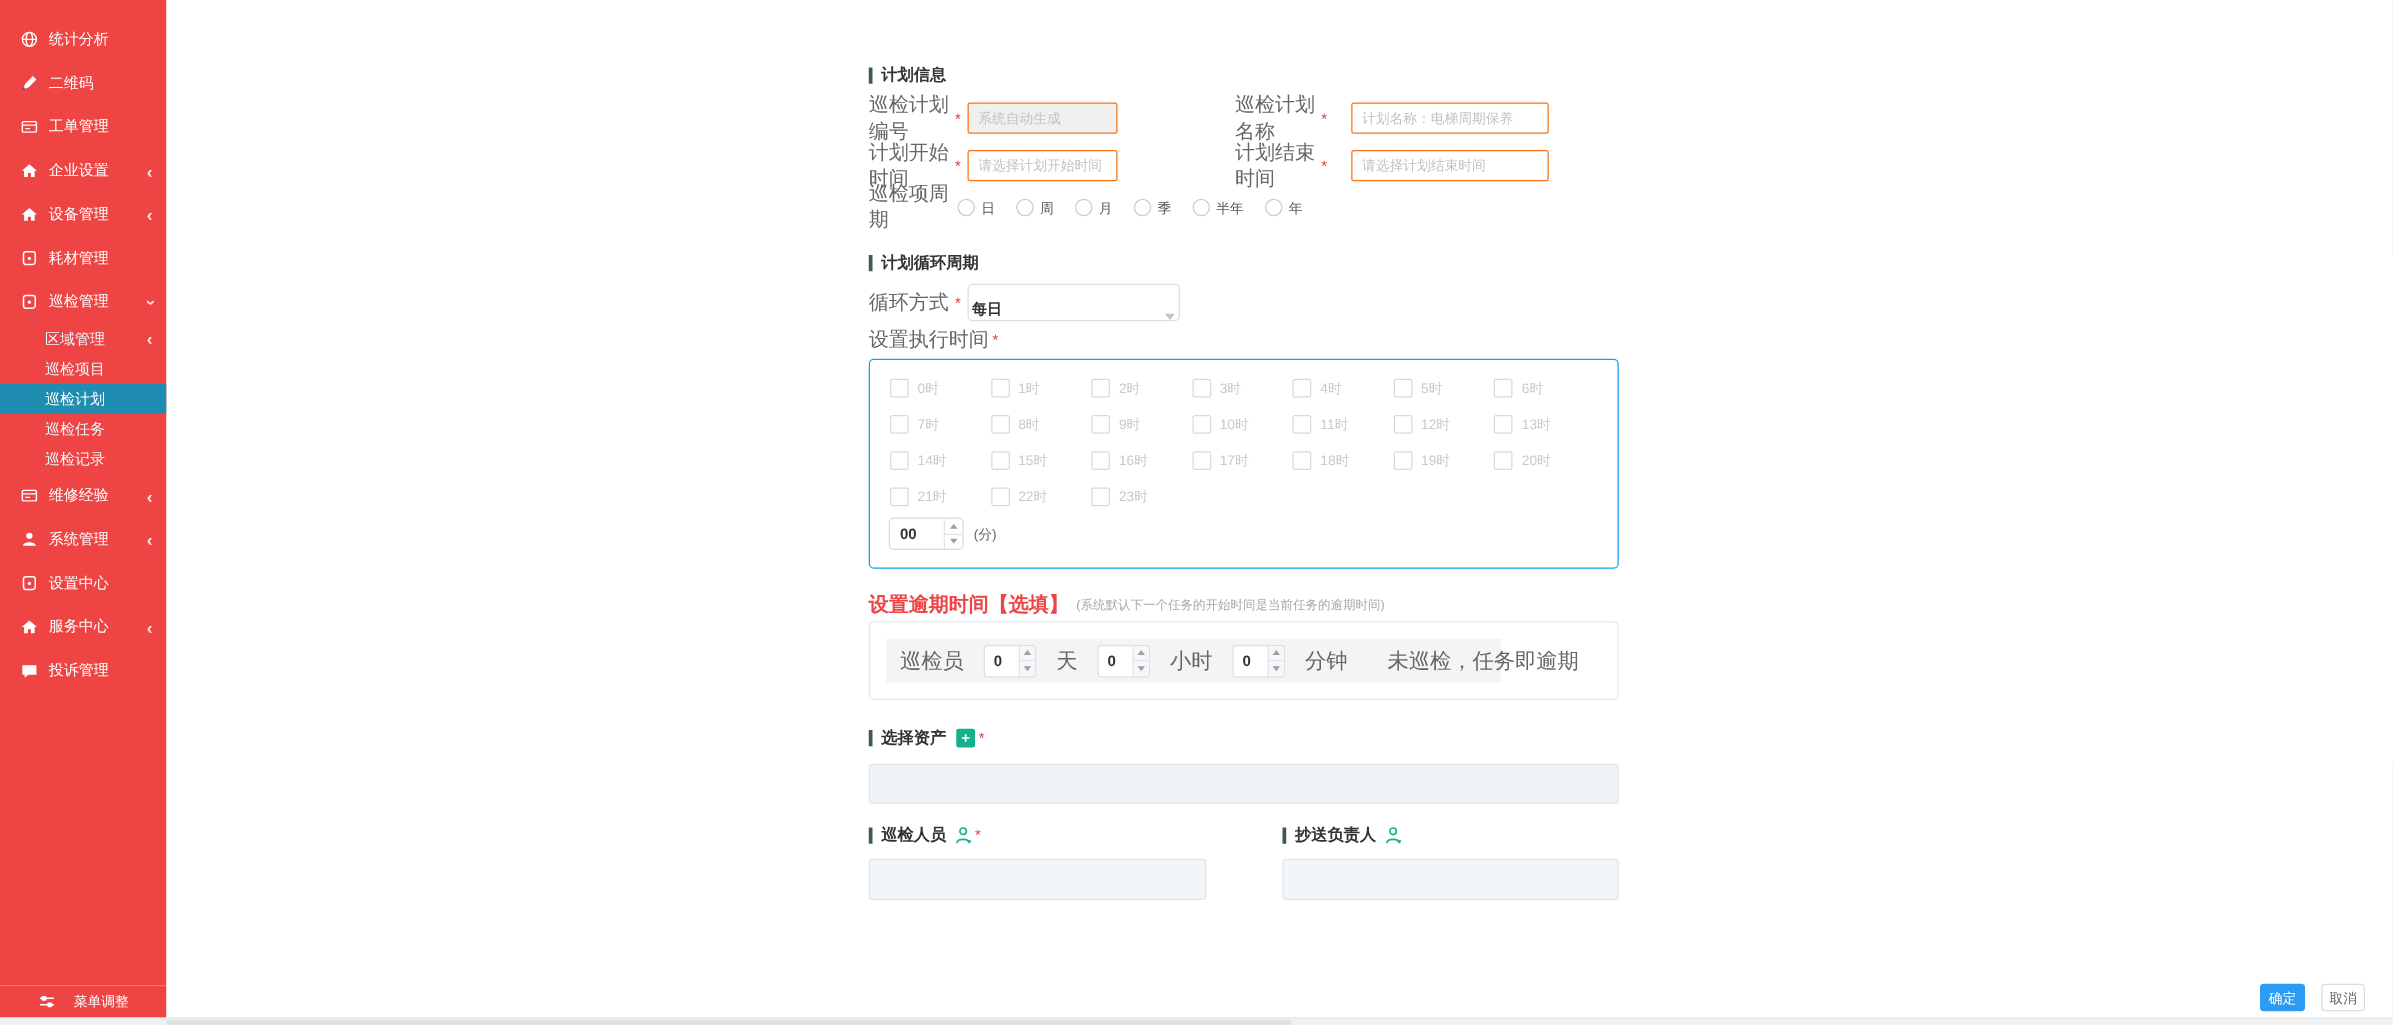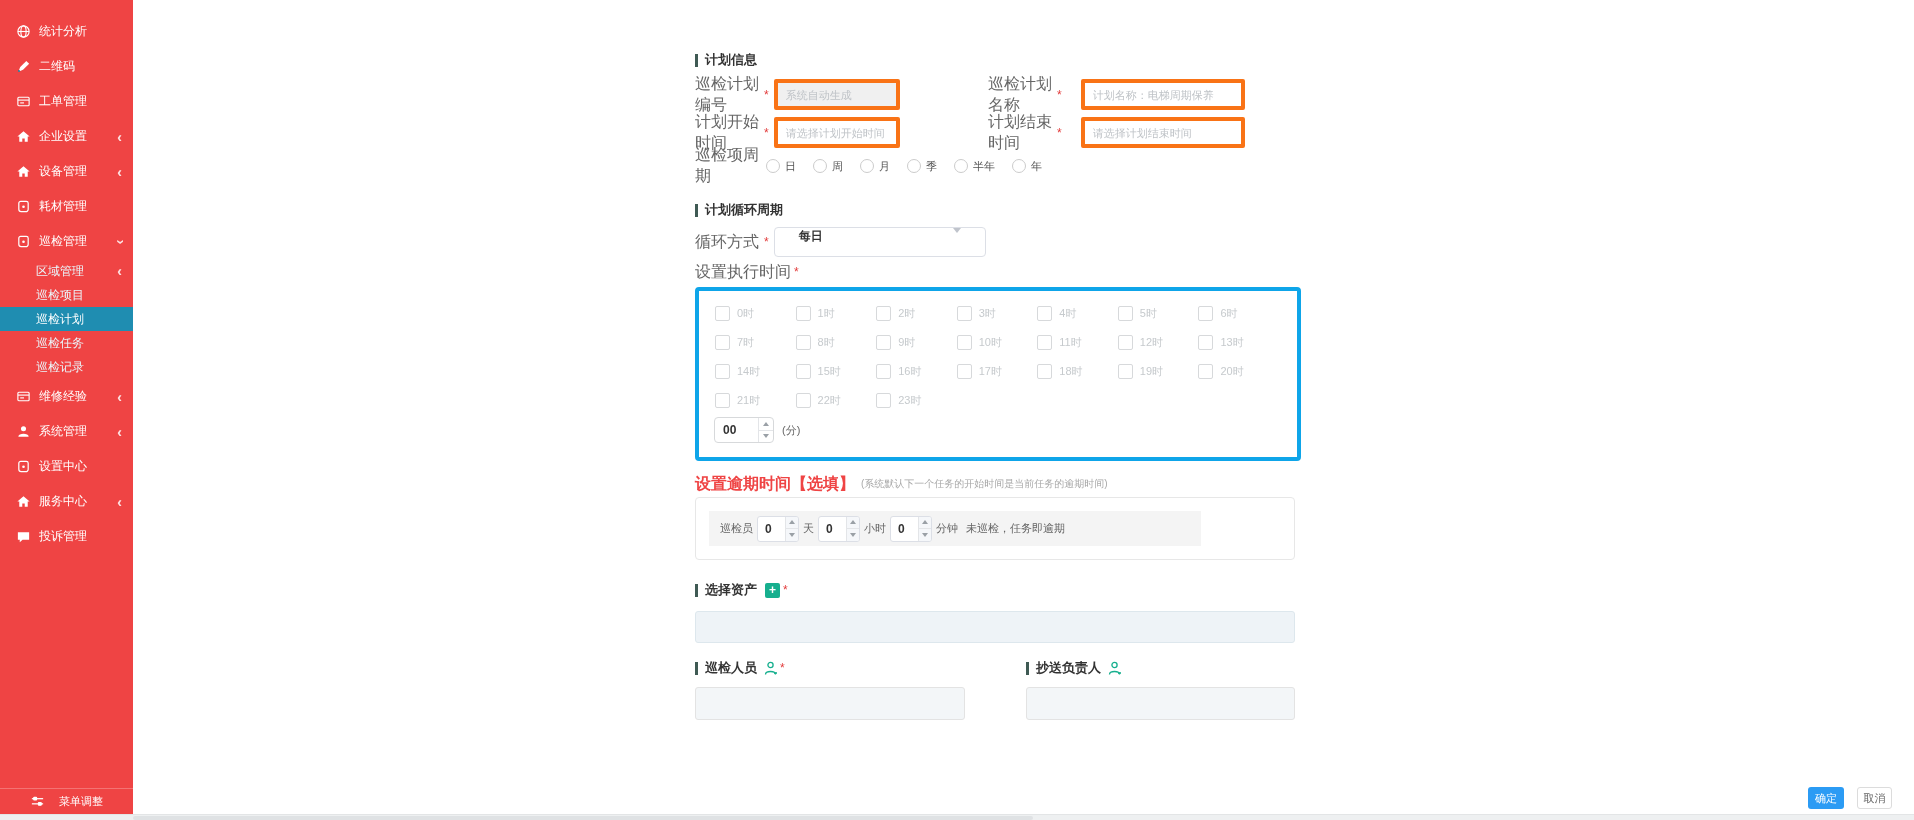--- a/index.html
+++ b/index.html
@@ -31,61 +31,61 @@
   
   .content{position:absolute;left:133px;top:31px;right:0;bottom:0;background:#fff;}
   .abs{position:absolute;}
   .sec-title{display:flex;align-items:center;height:16px;}
   .sec-bar{width:3px;height:13px;background:#3f5a54;margin-right:7px;flex:none;}
   .sec-text{font-size:13px;font-weight:bold;color:#333;}
   .flabel{font-size:16px;color:#666;flex:none;}
   .w66{width:66px;}
   .star{color:#e23b3b;font-size:12px;margin:0 5px 0 3px;flex:none;}
   .row{display:flex;align-items:center;}
-  .inp{height:23px;border:4px solid #f97316;border-radius:2px;font-size:11px;color:#555;
+  .inp{height:23px;border:1px solid #f97316;border-radius:2px;font-size:11px;color:#555;
        padding:0 8px;outline:none;background:#fff;font-family:inherit;}
   .inp::placeholder{color:#bfc3c7;}
   .inp:disabled{background:#f0f0f0;color:#b5b5b5;}
   .w118{width:102px;}
   .w152{width:140px;}
   .colB{position:absolute;left:293px;top:0;display:flex;align-items:center;height:100%;}
   
   .radio-opts{display:flex;align-items:center;margin-left:5px;}
   .radio-opt{display:flex;align-items:center;margin-right:17px;cursor:pointer;}
   .radio{width:12px;height:12px;border:1px solid #ccc;border-radius:50%;background:#fff;margin-right:5px;flex:none;}
   .radio-txt{font-size:11px;color:#555;}
   
-  .sel{width:162px;height:28px;border:1px solid #dcdfe6;border-radius:4px;display:flex;align-items:flex-start;
-       padding:0 24px;cursor:pointer;background:#fff;}
+  .sel{width:162px;height:28px;border:1px solid #dcdfe6;border-radius:4px;display:flex;align-items:flex-end;
+       padding:0 3px;cursor:pointer;background:#fff;}
   .sel-val{flex:1;font-size:12px;font-weight:bold;color:#333;}
   .sel-arrow{width:0;height:0;border-left:4px solid transparent;border-right:4px solid transparent;
              border-top:5px solid #c0c4cc;}
   
-  .hours-panel{width:598px;height:166px;border:4px solid #0ea5e9;border-radius:4px;background:#fff;}
+  .hours-panel{width:598px;height:166px;border:1px solid #0ea5e9;border-radius:4px;background:#fff;}
   .hours-grid{display:grid;grid-template-columns:repeat(7,1fr);row-gap:10px;padding:13px 18px 0 16px;}
   .hour-item{display:flex;align-items:center;height:19px;cursor:pointer;}
   .cb{width:13px;height:13px;border:1px solid #d7d9db;border-radius:2px;background:#fff;flex:none;}
   .hour-label{margin-left:7px;font-size:11px;color:#c6cacd;}
   .minute-row{position:absolute;left:15px;top:126px;display:flex;align-items:center;}
   .num-spin{width:58px;height:24px;border:1px solid #d7d9db;border-radius:4px;display:flex;background:#fff;overflow:hidden;}
   .num-val{flex:1;border:none;outline:none;padding:0 0 0 8px;font-size:12px;font-weight:bold;color:#333;
            width:30px;background:transparent;font-family:inherit;}
   .spin-col{width:14px;border-left:1px solid #e3e5e8;display:flex;flex-direction:column;}
   .spin-cell{flex:1;display:flex;align-items:center;justify-content:center;cursor:pointer;}
   .spin-cell.b{border-top:1px solid #e3e5e8;}
   .tri-up{width:0;height:0;border-left:3px solid transparent;border-right:3px solid transparent;border-bottom:4px solid #9aa0a6;}
   .tri-dn{width:0;height:0;border-left:3px solid transparent;border-right:3px solid transparent;border-top:4px solid #9aa0a6;}
   .min-suffix{margin-left:8px;font-size:11px;color:#666;}
   
   .bold-label{font-size:16px;font-weight:bold;color:#ef4444;}
   .note{font-size:10px;color:#a8a8a8;margin-left:6px;font-weight:normal;}
   .overdue-box{width:598px;height:61px;border:1px solid #e7e7e7;border-radius:4px;background:#fff;}
   .overdue-strip{margin:13px 0 0 13px;width:492px;height:35px;background:#f4f4f4;display:flex;
                  align-items:center;padding-left:11px;box-sizing:border-box;}
-  .ov-txt{font-size:11px;color:#666;margin:0 4px;white-space:nowrap;}
+  .ov-txt{font-size:17px;color:#666;margin:0 16px;white-space:nowrap;}
   .mini-spin{width:40px;height:24px;border:1px solid #dcdfe6;border-radius:3px;display:flex;background:#fff;overflow:hidden;flex:none;}
   .mini-spin .num-val{padding-left:7px;width:18px;}
   .mini-spin .spin-col{background:#f5f7fa;width:12px;}
   
   .plus-btn{width:15px;height:15px;background:#16af8e;border-radius:2px;color:#fff;font-size:12px;font-weight:bold;
             display:flex;align-items:center;justify-content:center;margin-left:8px;cursor:pointer;line-height:1;}
   .fill-box{background:#eef3f7;border:1px solid #dde7ed;border-radius:3px;}
   .pbox{background:#f3f6f8;border:1px solid #e3e3e3;border-radius:3px;}
   .person-ic{margin-left:7px;display:inline-flex;}
   

